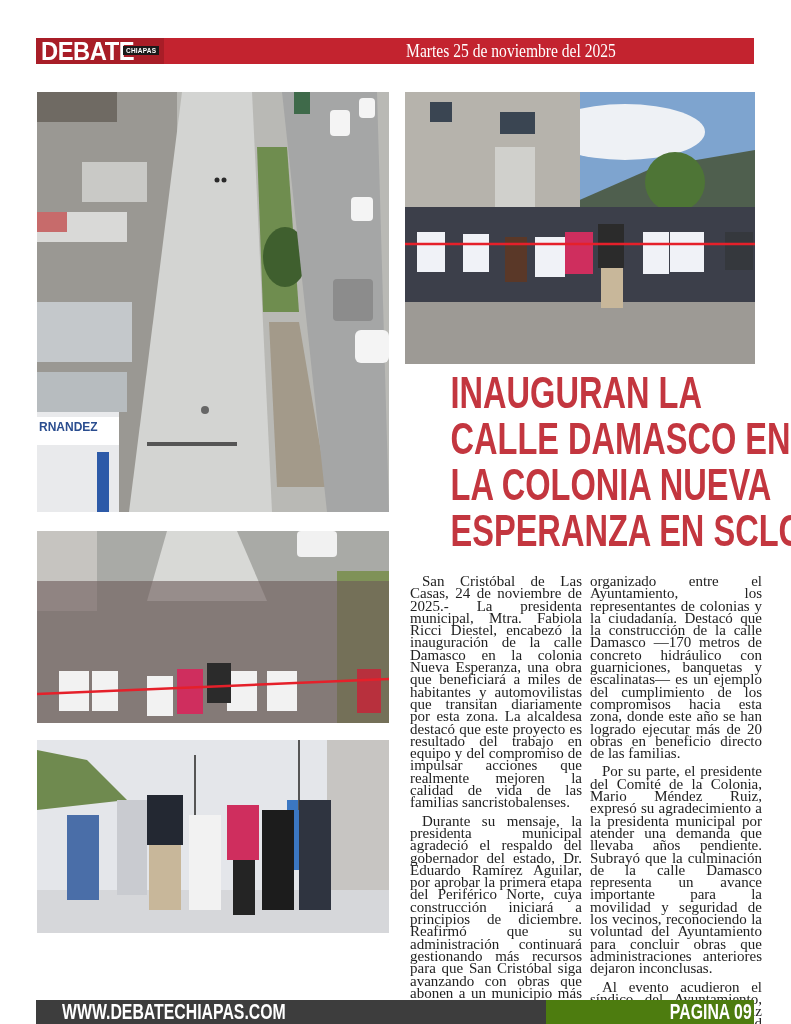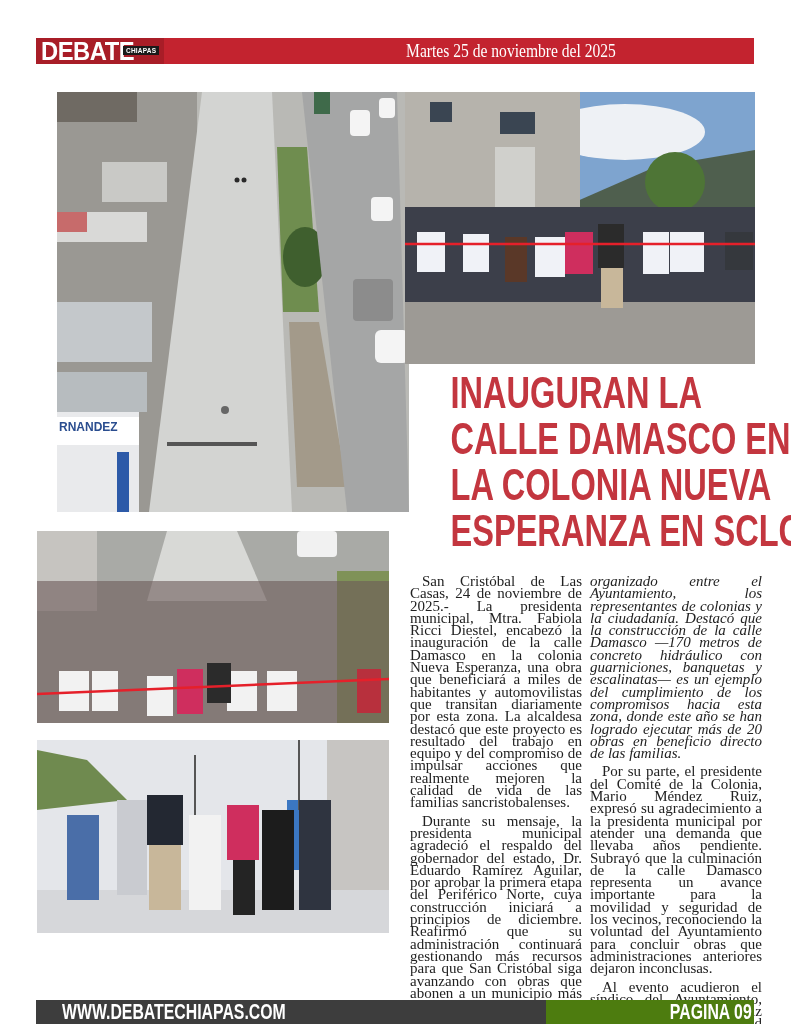--- a/index.html
+++ b/index.html
@@ -9,35 +9,35 @@
     
     .masthead { position: absolute; left: 36px; top: 38px; width: 718px; height: 26px; background: #c3232f; }
     .logo { position: absolute; left: 0; top: 0; height: 26px; width: 128px; background: #a81d27; display: flex; align-items: center; padding-left: 5px; }
     .logo-main { font-family: "Liberation Sans", sans-serif; font-weight: bold; font-size: 25px; letter-spacing: -0.5px; color: #ffffff; line-height: 26px; transform: scaleX(0.95); transform-origin: left center; }
     .logo-sub { position: absolute; left: 87px; top: 8px; background: #1a1a1a; color: #ffffff; font-family: "Liberation Sans", sans-serif; font-size: 6.5px; font-weight: bold; padding: 1px 3px; letter-spacing: 0.2px; }
     .dateline { position: absolute; right: 138px; top: 0; height: 26px; line-height: 26px; color: #ffffff; font-family: "Liberation Serif", serif; font-size: 19px; transform: scaleX(0.82); transform-origin: right center; white-space: nowrap; }
 
     
     .photo { position: absolute; overflow: hidden; }
     .photo svg { width: 100%; height: 100%; display: block; }
-    #photo-street { left: 37px; top: 92px; width: 352px; height: 420px; margin-left: 20px; }
+    #photo-street { left: 37px; top: 92px; width: 352px; height: 420px; }
     #photo-ribbon { left: 405px; top: 92px; width: 350px; height: 272px; }
     #photo-crowd { left: 37px; top: 531px; width: 352px; height: 192px; }
     #photo-walk { left: 37px; top: 740px; width: 352px; height: 193px; }
 
     
     .headline { position: absolute; left: 405px; top: 370px; width: 350px; color: #c3363f; font-family: "Liberation Sans", sans-serif; font-weight: bold; font-size: 44px; line-height: 46px; letter-spacing: 0px; }
     .headline span { display: block; transform: scaleX(0.74); transform-origin: center; white-space: nowrap; }
 
     
     .col { position: absolute; top: 575px; width: 172px; font-family: "Liberation Serif", serif; font-size: 15px; line-height: 12.3px; text-align: justify; color: #222; hyphens: auto; }
     #col-1 { left: 410px; }
     #col-2 { left: 590px; }
     .col p { text-indent: 12px; margin-bottom: 6px; }
-    .col p.cont { text-indent: 0; font-style: italic; }
+    .col p.cont { text-indent: 0; }
 
     
     .footer { position: absolute; left: 36px; top: 960px; width: 718px; height: 24px; background: #3d3d3d; margin-top: 40px; }
     .footer-url { position: absolute; left: 26px; top: 0; line-height: 24px; color: #ffffff; font-family: "Liberation Sans", sans-serif; font-weight: bold; font-size: 22px; transform: scaleX(0.72); transform-origin: left center; white-space: nowrap; }
     .footer-page { position: absolute; right: 0; top: 0; width: 208px; height: 24px; background: #4d7c0f; padding-left: 43px; }
     .footer-page span { position: absolute; right: 2px; top: 0; line-height: 24px; color: #ffffff; font-family: "Liberation Sans", sans-serif; font-weight: bold; font-size: 22px; transform: scaleX(0.72); transform-origin: right center; white-space: nowrap; }
   </style>
 </head>
 <body>
 

